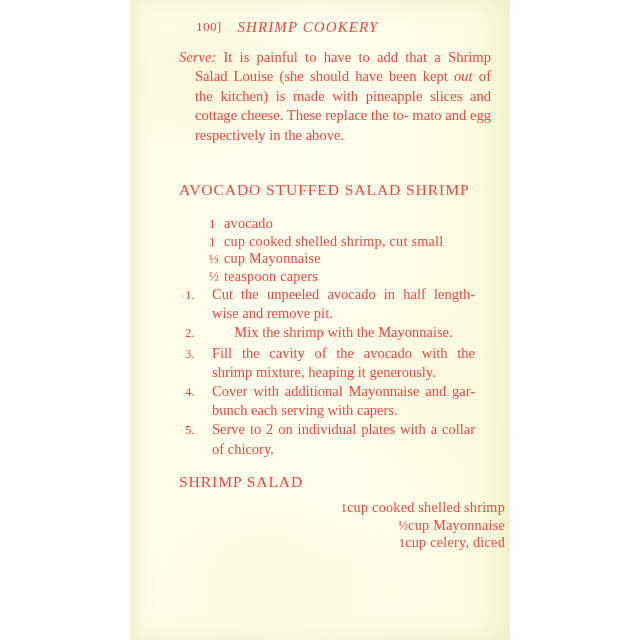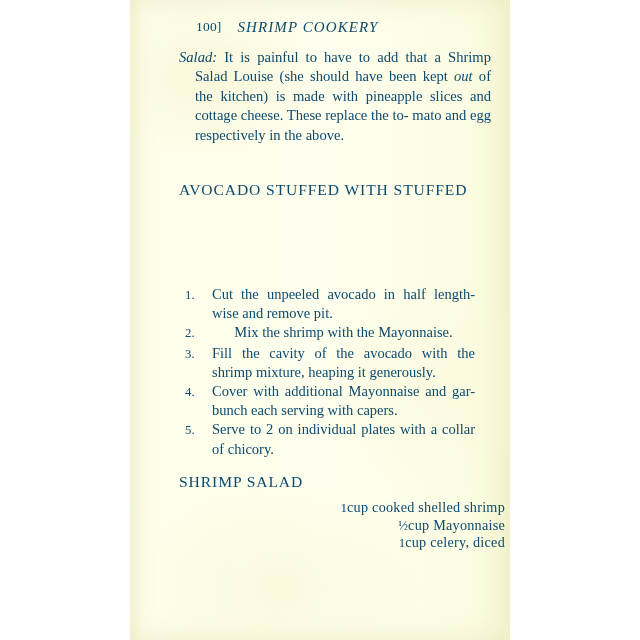--- a/index.html
+++ b/index.html
@@ -49,21 +49,21 @@
   .gutter.left  { left: 0;     width: 130px; }
   .gutter.right { left: 510px; width: 130px; }
 
   
   #text-column {
     position: absolute;
     left: 130px;
     top: 0;
     width: 380px;
     height: 640px;
-    color: #0c4a6e;
+    color: #ef4444;
     z-index: 3;
   }
 
   
   .running-head {
     position: absolute;
     top: 19px;
     left: 0;
     width: 380px;
     height: 20px;
@@ -171,29 +171,35 @@
 <div class="gutter right"></div>
 
 <div id="text-column">
 
   <div class="running-head">
     <span class="folio">100]</span>
     <span class="head-title">SHRIMP COOKERY</span>
   </div>
 
   <div class="block note-para">
-    <span class="hang"><i>Salad:</i><span> It is painful to have to add that a Shrimp</span></span>
+    <span class="hang"><i>Serve:</i><span> It is painful to have to add that a Shrimp</span></span>
     <span>Salad Louise (she should have been kept </span><i>out</i>
     <span>of the kitchen) is made with pineapple slices</span>
     <span>and cottage cheese. These replace the to-</span>
     <span>mato and egg respectively in the above.</span>
   </div>
 
-  <div class="block recipe-title" id="title-avocado">AVOCADO STUFFED WITH STUFFED</div>
-
+  <div class="block recipe-title" id="title-avocado">AVOCADO STUFFED SALAD SHRIMP</div>
+
+  <ul class="block ingredients" id="ing-avocado">
+    <li><span class="qty">1</span><span>avocado</span></li>
+    <li><span class="qty">1</span><span>cup cooked shelled shrimp, cut small</span></li>
+    <li><span class="qty">⅓</span><span>cup Mayonnaise</span></li>
+    <li><span class="qty">½</span><span>teaspoon capers</span></li>
+  </ul>
 
   <div class="block steps">
     <div class="step">
       <span class="step-num">1.</span>
       <span class="step-text"><span>Cut the unpeeled avocado in half length-</span> <span class="no-justify">wise and remove pit.</span></span>
     </div>
     <div class="step">
       <span class="step-num">2.</span>
       <span class="step-text no-justify">Mix the shrimp with the Mayonnaise.</span>
     </div>

